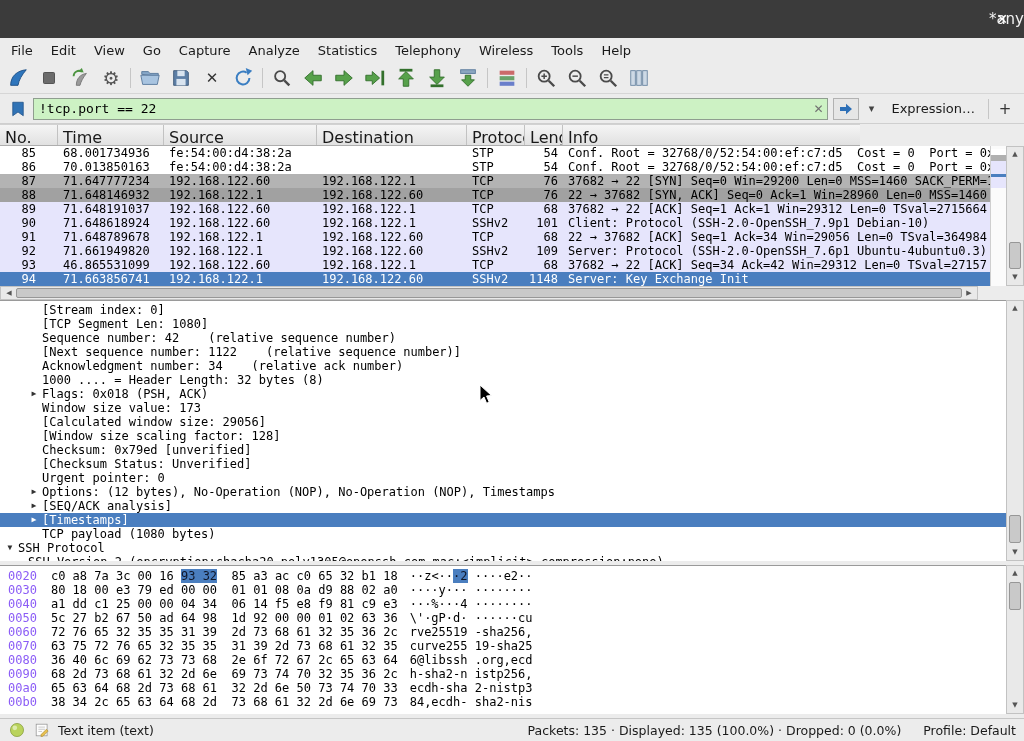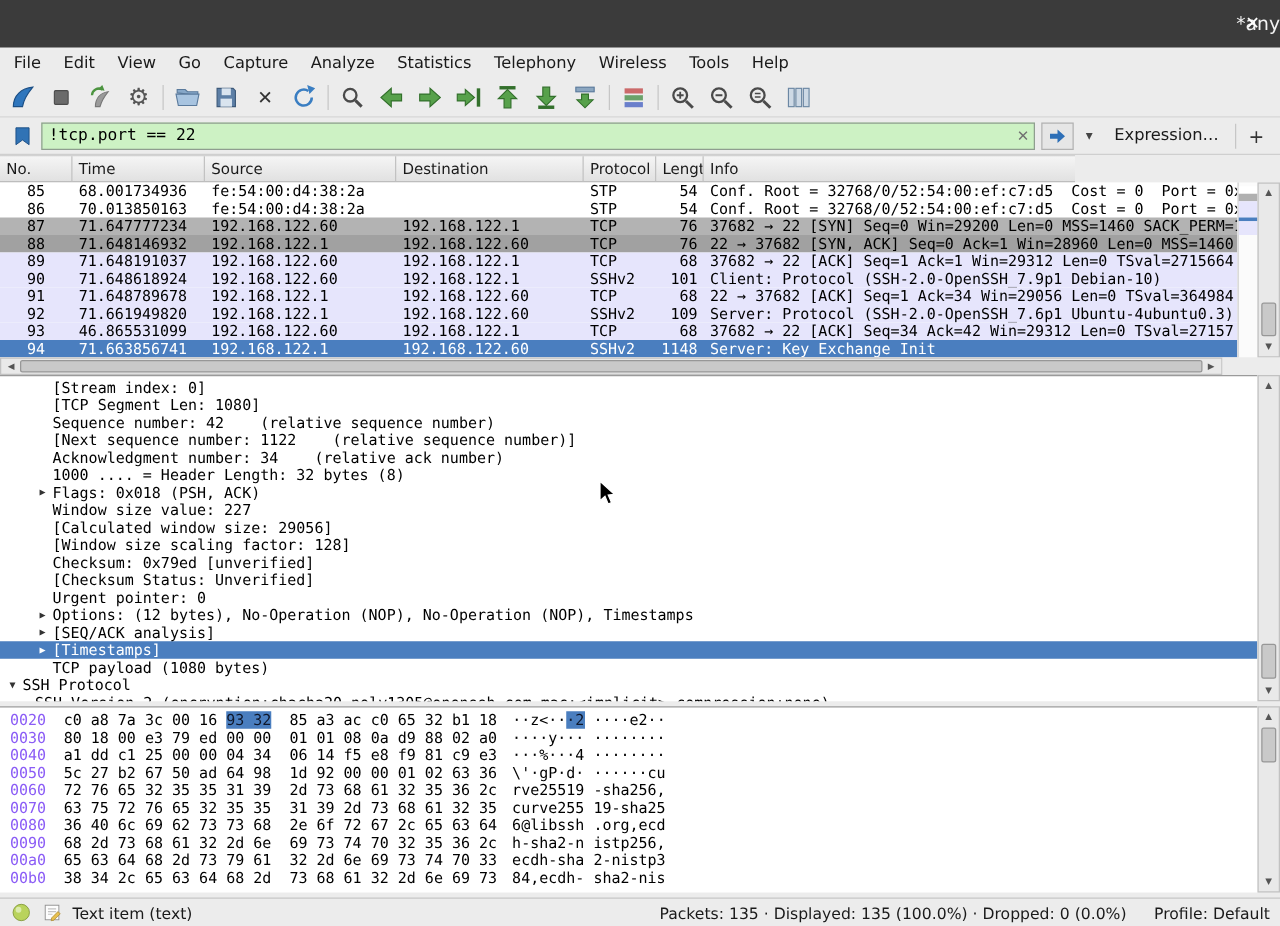--- a/index.html
+++ b/index.html
@@ -23,21 +23,21 @@
 .fbookmark{width:20px;height:22px;display:flex;align-items:center;justify-content:center}
 .ffield{flex:1;height:22px;background:var(--filter-valid,#cdf2c4);border:1px solid #8f9e8f;display:flex;align-items:center}
 .finput{flex:1;height:18px;border:0;background:transparent;font-family:"DejaVu Sans Mono","Liberation Mono",monospace;font-size:13px;padding-left:5px;color:#000;outline:none}
 .fclear{width:18px;text-align:center;color:#707070;font-size:12px}
 .fapply{width:26px;height:22px;border:1px solid #b2b2b2;background:#e6e6e6;display:flex;align-items:center;justify-content:center}
 .fcaret{width:14px;text-align:center;color:#444;font-size:11px}
 .fexpr{font-size:13px;color:#1a1a1a;padding:0 8px}
 .fsep{width:1px;height:20px;background:#c6c6c6}
 .fadd{width:22px;height:22px;text-align:center;line-height:22px;font-size:15px;color:#333}
 
-.plheader{position:absolute;left:0;top:124px;width:860px;height:22px;display:flex;background:linear-gradient(#f5f5f5,#e1e1e1);border-top:1px solid #d2d2d2;border-bottom:1px solid #aeaeae;font-size:12px;color:#1a1a1a}
+.plheader{position:absolute;left:0;top:124px;width:860px;height:22px;display:flex;background:linear-gradient(#f5f5f5,#e1e1e1);border-top:1px solid #d2d2d2;border-bottom:1px solid #aeaeae;font-size:16px;color:#1a1a1a}
 .hcell{padding:3px 0 0 5px;border-right:1px solid #c2c2c2;overflow:hidden;white-space:nowrap}
 .w-no{width:58px}.w-time{width:106px}.w-src{width:153px}.w-dst{width:150px}.w-proto{width:58px}.w-len{width:38px}.w-info{flex:1;border-right:0}
 .plrows{position:absolute;left:0;top:146px;width:990px;height:140px;background:#fff;overflow:hidden;font-family:"DejaVu Sans Mono","Liberation Mono",monospace;font-size:12px}
 .prow{display:flex;height:14px;line-height:14px;white-space:pre}
 .pcell{padding-left:5px;overflow:hidden}
 .no-cell{text-align:right;padding-right:22px;padding-left:0}
 .len-cell{text-align:right;padding-right:5px;padding-left:0}
 .r-white{background:#fff}
 .r-gray-a{background:var(--row-gray-a,#b3b3b3)}
 .r-gray-b{background:var(--row-gray-b,#a1a1a1)}
@@ -314,21 +314,21 @@
   <div class="corner"></div>
 
   <div class="details">
     <div class="dline lvl2"><span class="dexp"></span><span>[Stream index: 0]</span></div>
     <div class="dline lvl2"><span class="dexp"></span><span>[TCP Segment Len: 1080]</span></div>
     <div class="dline lvl2"><span class="dexp"></span><span>Sequence number: 42    (relative sequence number)</span></div>
     <div class="dline lvl2"><span class="dexp"></span><span>[Next sequence number: 1122    (relative sequence number)]</span></div>
     <div class="dline lvl2"><span class="dexp"></span><span>Acknowledgment number: 34    (relative ack number)</span></div>
     <div class="dline lvl2"><span class="dexp"></span><span>1000 .... = Header Length: 32 bytes (8)</span></div>
     <div class="dline lvl2"><span class="dexp">▶</span><span>Flags: 0x018 (PSH, ACK)</span></div>
-    <div class="dline lvl2"><span class="dexp"></span><span>Window size value: 227</span></div>
+    <div class="dline lvl2"><span class="dexp"></span><span>Window size value: 173</span></div>
     <div class="dline lvl2"><span class="dexp"></span><span>[Calculated window size: 29056]</span></div>
     <div class="dline lvl2"><span class="dexp"></span><span>[Window size scaling factor: 128]</span></div>
     <div class="dline lvl2"><span class="dexp"></span><span>Checksum: 0x79ed [unverified]</span></div>
     <div class="dline lvl2"><span class="dexp"></span><span>[Checksum Status: Unverified]</span></div>
     <div class="dline lvl2"><span class="dexp"></span><span>Urgent pointer: 0</span></div>
     <div class="dline lvl2"><span class="dexp">▶</span><span>Options: (12 bytes), No-Operation (NOP), No-Operation (NOP), Timestamps</span></div>
     <div class="dline lvl2"><span class="dexp">▶</span><span>[SEQ/ACK analysis]</span></div>
     <div class="dline lvl2 sel"><span class="dexp">▶</span><span>[Timestamps]</span></div>
     <div class="dline lvl2"><span class="dexp"></span><span>TCP payload (1080 bytes)</span></div>
     <div class="dline lvl0"><span class="dexp">▼</span><span>SSH Protocol</span></div>
@@ -342,21 +342,21 @@
 
   <div class="hexpane">
     <div class="hexrow"><span class="hoff">0020</span><span class="hhex"><span>c0 a8 7a 3c 00 16 </span><span class="hl">93 32</span><span>  85 a3 ac c0 65 32 b1 18</span></span><span class="hascii"><span>··z&lt;··</span><span class="hl">·2</span><span> ····e2··</span></span></div>
     <div class="hexrow"><span class="hoff">0030</span><span class="hhex">80 18 00 e3 79 ed 00 00  01 01 08 0a d9 88 02 a0</span><span class="hascii">····y··· ········</span></div>
     <div class="hexrow"><span class="hoff">0040</span><span class="hhex">a1 dd c1 25 00 00 04 34  06 14 f5 e8 f9 81 c9 e3</span><span class="hascii">···%···4 ········</span></div>
     <div class="hexrow"><span class="hoff">0050</span><span class="hhex">5c 27 b2 67 50 ad 64 98  1d 92 00 00 01 02 63 36</span><span class="hascii">\'·gP·d· ······cu</span></div>
     <div class="hexrow"><span class="hoff">0060</span><span class="hhex">72 76 65 32 35 35 31 39  2d 73 68 61 32 35 36 2c</span><span class="hascii">rve25519 -sha256,</span></div>
     <div class="hexrow"><span class="hoff">0070</span><span class="hhex">63 75 72 76 65 32 35 35  31 39 2d 73 68 61 32 35</span><span class="hascii">curve255 19-sha25</span></div>
     <div class="hexrow"><span class="hoff">0080</span><span class="hhex">36 40 6c 69 62 73 73 68  2e 6f 72 67 2c 65 63 64</span><span class="hascii">6@libssh .org,ecd</span></div>
     <div class="hexrow"><span class="hoff">0090</span><span class="hhex">68 2d 73 68 61 32 2d 6e  69 73 74 70 32 35 36 2c</span><span class="hascii">h-sha2-n istp256,</span></div>
-    <div class="hexrow"><span class="hoff">00a0</span><span class="hhex">65 63 64 68 2d 73 79 61  32 2d 6e 69 73 74 70 33</span><span class="hascii">ecdh-sha 2-nistp3</span></div>
+    <div class="hexrow"><span class="hoff">00a0</span><span class="hhex">65 63 64 68 2d 73 68 61  32 2d 6e 50 73 74 70 33</span><span class="hascii">ecdh-sha 2-nistp3</span></div>
     <div class="hexrow"><span class="hoff">00b0</span><span class="hhex">38 34 2c 65 63 64 68 2d  73 68 61 32 2d 6e 69 73</span><span class="hascii">84,ecdh- sha2-nis</span></div>
   </div>
   <div class="vscroll vs-hex">
     <div class="sbtn sb-up">▲</div>
     <div class="sthumb"></div>
     <div class="sbtn sb-down">▼</div>
   </div>
 
   <div class="statusbar">
     <div class="sico">

